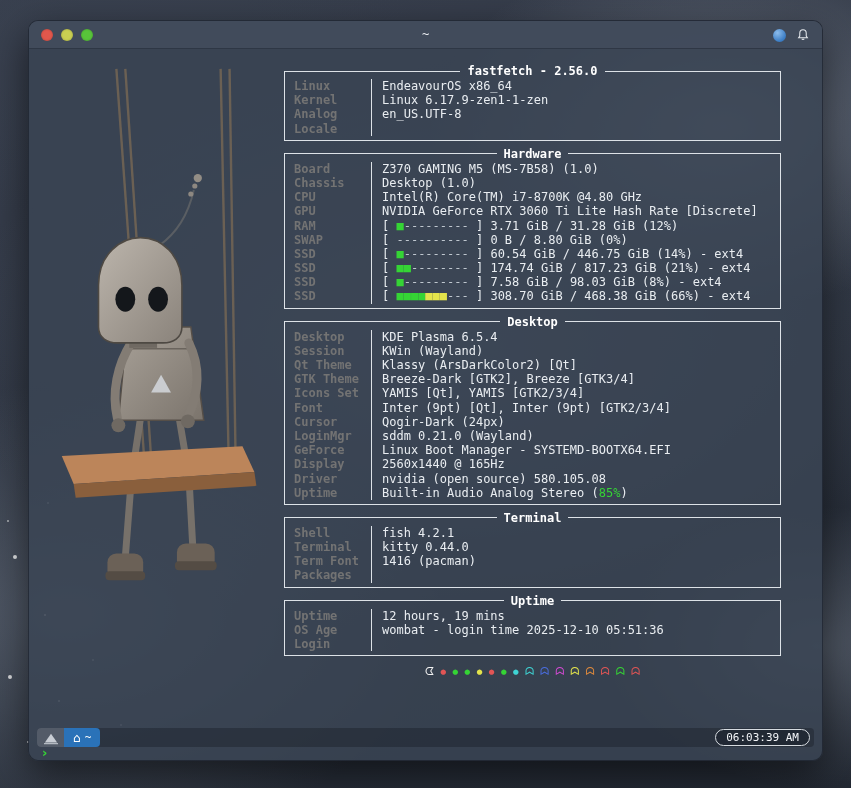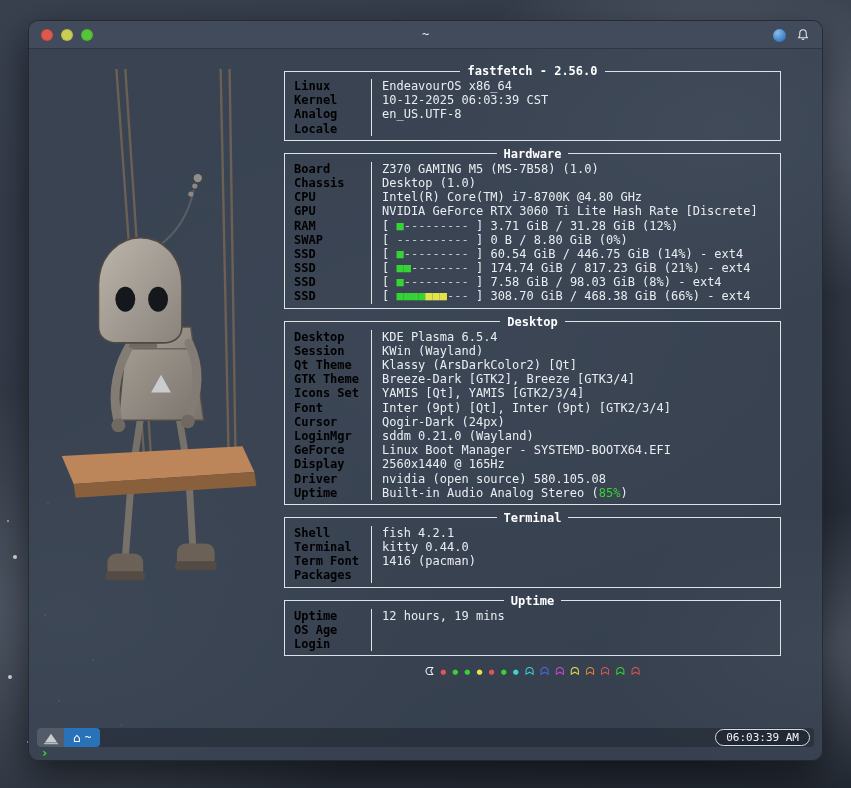--- a/index.html
+++ b/index.html
@@ -49,21 +49,21 @@
   
   .robot{position:absolute;left:12px;top:30px;width:255px;height:695px}
   
   .fetch{position:absolute;left:255px;top:44px;width:497px;color:var(--fg);font-size:12px}
   fieldset.box{border:1px solid var(--border);margin:0 0 7px;padding:2px 0 4px;min-width:0}
   fieldset.box legend{margin:0 auto;padding:0 7px;font-weight:bold;color:#ffffff;font-size:12px;line-height:12px;white-space:nowrap}
   .box-body{display:flex}
   .col-labels{width:87px;flex:none;border-right:1px solid var(--border);padding-left:9px}
   .col-values{flex:1;padding-left:10px;overflow:hidden;white-space:pre}
   .row{height:14.2px;line-height:14.2px;white-space:pre}
-  .lbl{font-weight:bold;color:#000000}
+  .lbl{font-weight:bold;color:#737373}
   .val{color:var(--fg)}
   .c-fg{color:var(--fg)} .c-green{color:var(--green)} .c-yellow{color:var(--yellow)} .c-dim{color:var(--dim)}
   .palette{text-align:center;margin-top:3px;font-family:"DejaVu Sans", sans-serif;height:16px;line-height:16px}
   .pal-item{display:inline-block;margin:0 3px;vertical-align:middle}
   .pal-m{font-size:11px}.pal-s{font-size:7px}
   
   .tabbar{
     position:absolute;left:8px;right:8px;bottom:13px;height:19px;
     background:rgba(12,17,24,.30);border-radius:4px;
     display:flex;align-items:stretch;
@@ -163,21 +163,21 @@
     <div>
         <fieldset class="box">
           <legend>fastfetch - 2.56.0</legend>
           <div class="box-body">
             <div class="col-labels">
               <div class="row lbl">Linux</div>
               <div class="row lbl">Kernel</div>
               <div class="row lbl">Analog</div>
               <div class="row lbl">Locale</div>
             </div>
-            <div class="col-values"><div class="row val">EndeavourOS x86_64</div><div class="row val">10-12-2025 06:03:39 CST</div><div class="row val">en_US.UTF-8</div></div>
+            <div class="col-values"><div class="row val">EndeavourOS x86_64</div><div class="row val">Linux 6.17.9-zen1-1-zen</div><div class="row val">en_US.UTF-8</div></div>
           </div>
         </fieldset>
         <fieldset class="box">
           <legend>Hardware</legend>
           <div class="box-body">
             <div class="col-labels">
               <div class="row lbl">Board</div>
               <div class="row lbl">Chassis</div>
               <div class="row lbl">CPU</div>
               <div class="row lbl">GPU</div>
@@ -224,21 +224,21 @@
           </div>
         </fieldset>
         <fieldset class="box">
           <legend>Uptime</legend>
           <div class="box-body">
             <div class="col-labels">
               <div class="row lbl">Uptime</div>
               <div class="row lbl">OS Age</div>
               <div class="row lbl">Login</div>
             </div>
-            <div class="col-values"><div class="row val">12 hours, 19 mins</div></div>
+            <div class="col-values"><div class="row val">12 hours, 19 mins</div><div class="row val">wombat - login time 2025-12-10 05:51:36</div></div>
           </div>
         </fieldset>
       </div>
     <div class="palette"><span class="pal-item pal-m" style="color: rgb(242, 242, 242);">ᗧ</span><span class="pal-item pal-s" style="color: rgb(226, 85, 85);">●</span><span class="pal-item pal-s" style="color: rgb(53, 212, 53);">●</span><span class="pal-item pal-s" style="color: rgb(53, 212, 53);">●</span><span class="pal-item pal-s" style="color: rgb(227, 227, 75);">●</span><span class="pal-item pal-s" style="color: rgb(226, 85, 85);">●</span><span class="pal-item pal-s" style="color: rgb(53, 212, 53);">●</span><span class="pal-item pal-s" style="color: rgb(63, 212, 212);">●</span><span class="pal-item pal-m" style="color: rgb(63, 212, 212);">ᗣ</span><span class="pal-item pal-m" style="color: rgb(74, 109, 224);">ᗣ</span><span class="pal-item pal-m" style="color: rgb(212, 74, 212);">ᗣ</span><span class="pal-item pal-m" style="color: rgb(227, 227, 75);">ᗣ</span><span class="pal-item pal-m" style="color: rgb(224, 138, 60);">ᗣ</span><span class="pal-item pal-m" style="color: rgb(226, 85, 85);">ᗣ</span><span class="pal-item pal-m" style="color: rgb(53, 212, 53);">ᗣ</span><span class="pal-item pal-m" style="color: rgb(226, 85, 85);">ᗣ</span></div>
   </div>
 
   <div class="tabbar">
     <div class="tab-logo">
       <svg viewBox="0 0 20 16" width="18" height="14">
         <path d="M3 13 L10 3 L17 13 Z" fill="#c8cdd4"></path>

